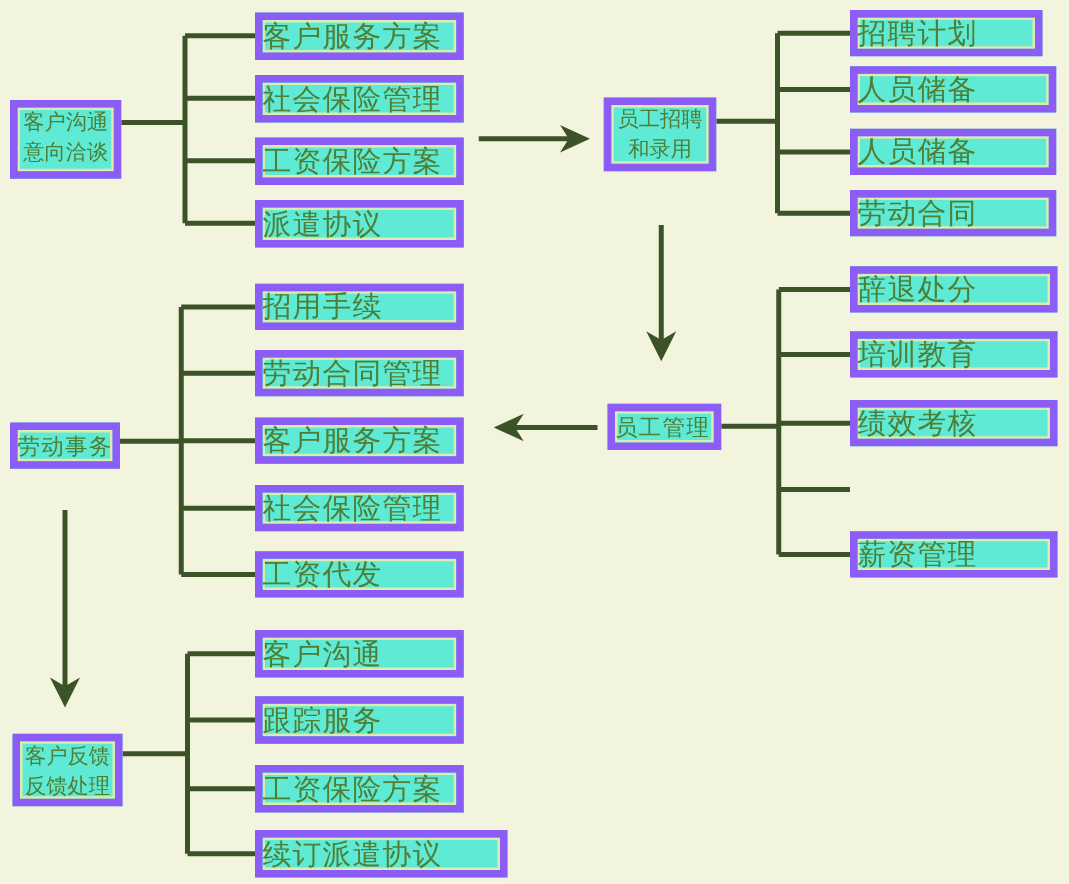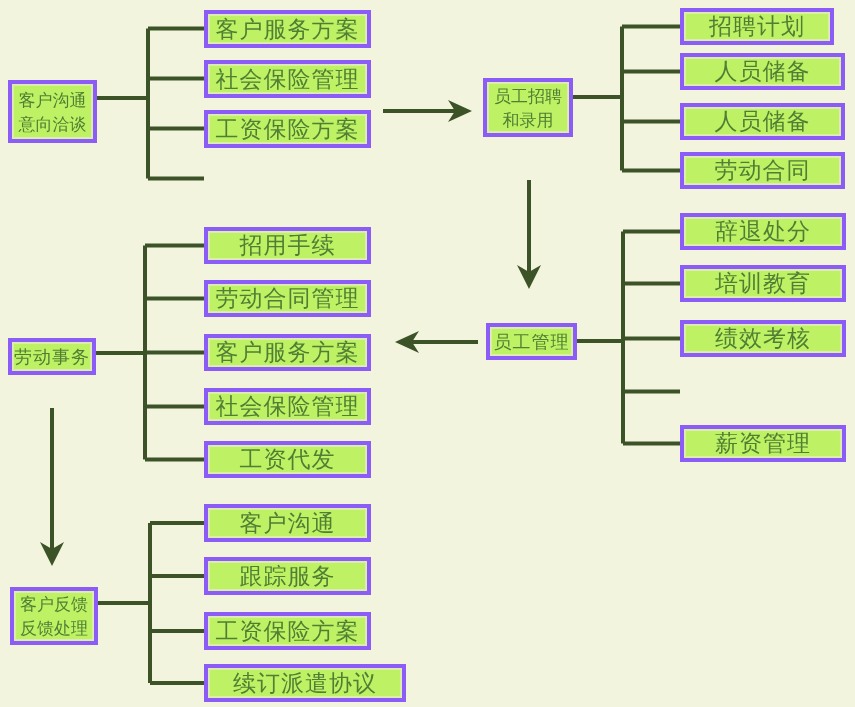--- a/index.html
+++ b/index.html
@@ -7,27 +7,26 @@
     position:relative;
     width:855px; height:707px;
     background:#f3f4dd;
     overflow:hidden;
     font-family:"DejaVu Sans", sans-serif;
   }
   .wires { position:absolute; left:0; top:0; }
   .node {
     position:absolute;
     box-sizing:border-box;
-    background:#bef264;
-    border:4px solid #8b5cf6;
+    background:#5eead4;
+    border:6px solid #8b5cf6;
     box-shadow: inset 0 0 0 2px #dcebae;
     color:#4f7e34;
     display:flex;
     align-items:center;
-    justify-content:center;
     text-align:center;
   }
   .leaf { font-size:23px; letter-spacing:1px; font-weight:500; }
   .main2 { font-size:17px; line-height:24px; flex-direction:column; font-weight:500; }
   .main1 { font-size:18px; letter-spacing:1px; font-weight:500; }
 </style>
 </head>
 <body>
 
 <div class="stage">
@@ -83,20 +82,23 @@
 
   <div class="node leaf" style="left:204px;top:10px;width:167px;height:38px">
     <span>客户服务方案</span>
   </div>
   <div class="node leaf" style="left:204px;top:60px;width:167px;height:38px">
     <span>社会保险管理</span>
   </div>
   <div class="node leaf" style="left:204px;top:110px;width:167px;height:38px">
     <span>工资保险方案</span>
   </div>
+  <div class="node leaf" style="left:204px;top:160px;width:167px;height:38px">
+    <span>派遣协议</span>
+  </div>
 
   <div class="node leaf" style="left:680px;top:8px;width:154px;height:37px">
     <span>招聘计划</span>
   </div>
   <div class="node leaf" style="left:680px;top:53px;width:165px;height:37px">
     <span>人员储备</span>
   </div>
   <div class="node leaf" style="left:680px;top:103px;width:165px;height:37px">
     <span>人员储备</span>
   </div>

